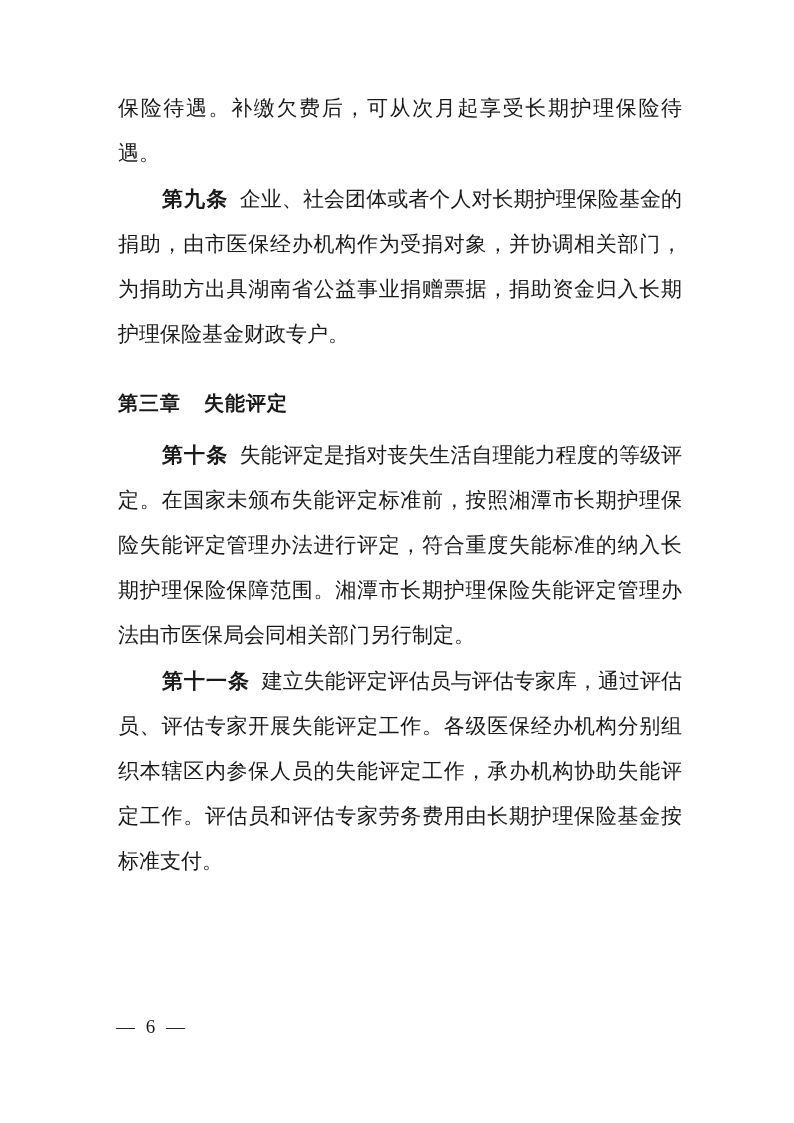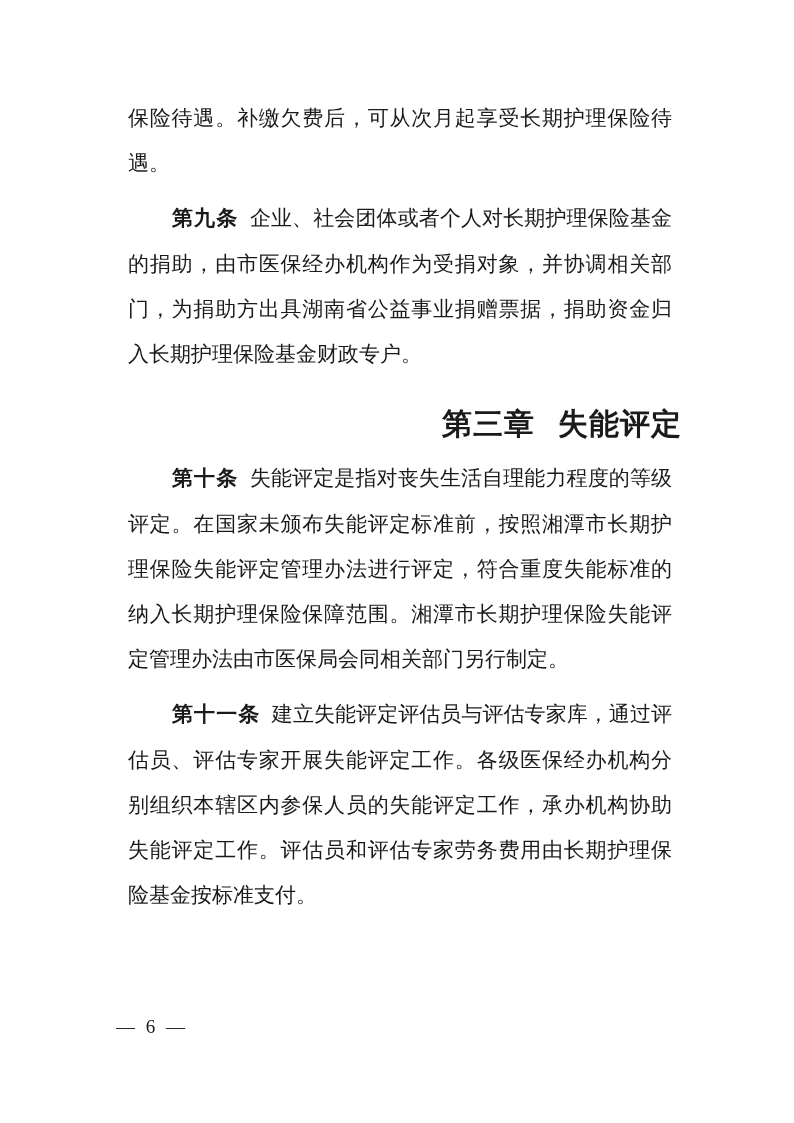--- a/index.html
+++ b/index.html
@@ -20,37 +20,37 @@
     position: absolute;
     left: 118px;
     top: 86px;
     width: 564px;
     font-size: 21px;
     line-height: 45px;
     text-align: justify;
     text-justify: inter-ideograph;
   }
   .para {
-    margin: 10px;
+    margin: 0;
     text-indent: 44px;
   }
   .para.cont {
     text-indent: 0;
   }
   .art-num {
     font-weight: bold;
-    font-family: Liberation Mono, monospace;
+    font-family: Liberation Sans, sans-serif;
     margin-right: 0.55em;
     letter-spacing: 1px;
   }
   .chapter {
     margin: 24px 0 6px 0;
-    text-align: right;
+    text-align: left;
     text-indent: 0;
-    font-size: 30px;
+    font-size: 20px;
     font-weight: bold;
     font-family: "Liberation Sans", "DejaVu Sans", sans-serif;
     line-height: 45px;
     letter-spacing: 1px;
   }
   .chapter-gap {
     display: inline-block;
     width: 23px;
   }
   .footer {

